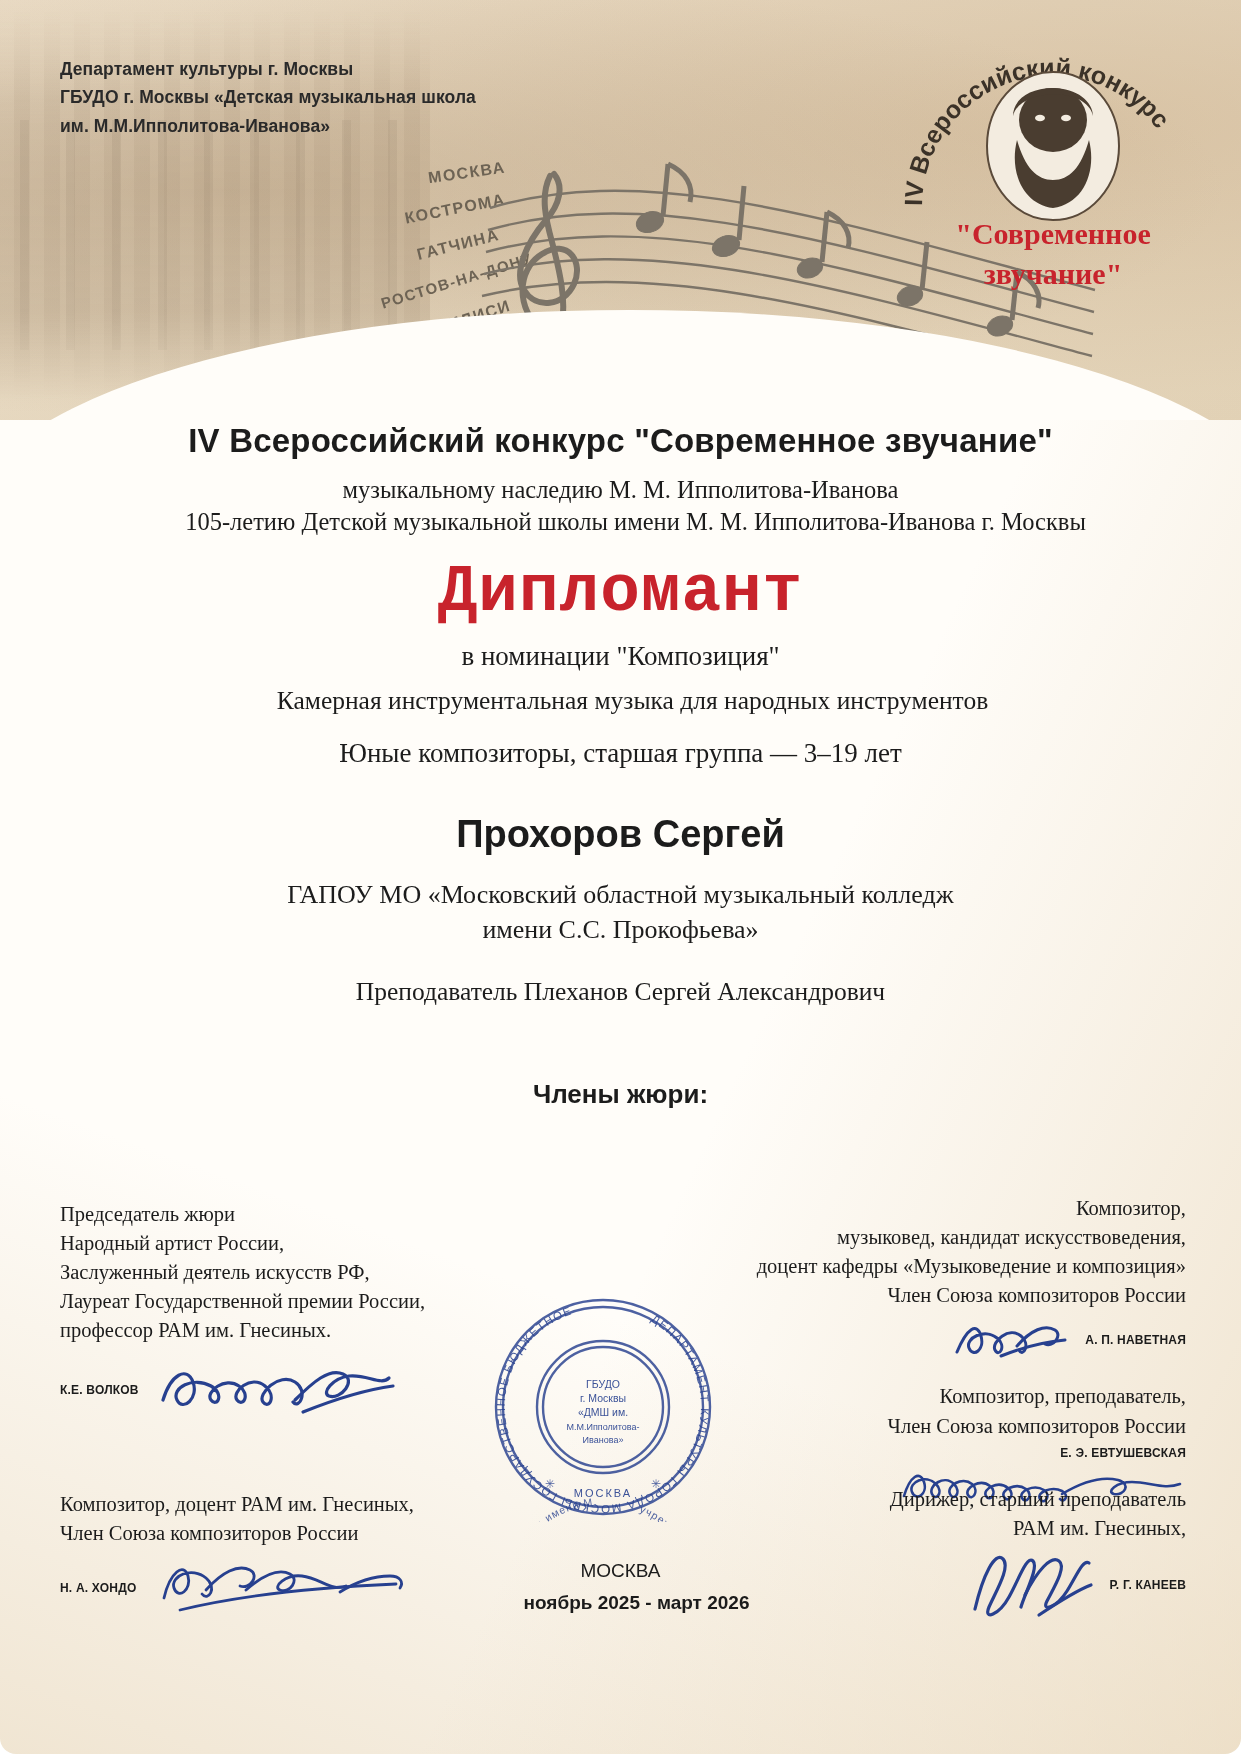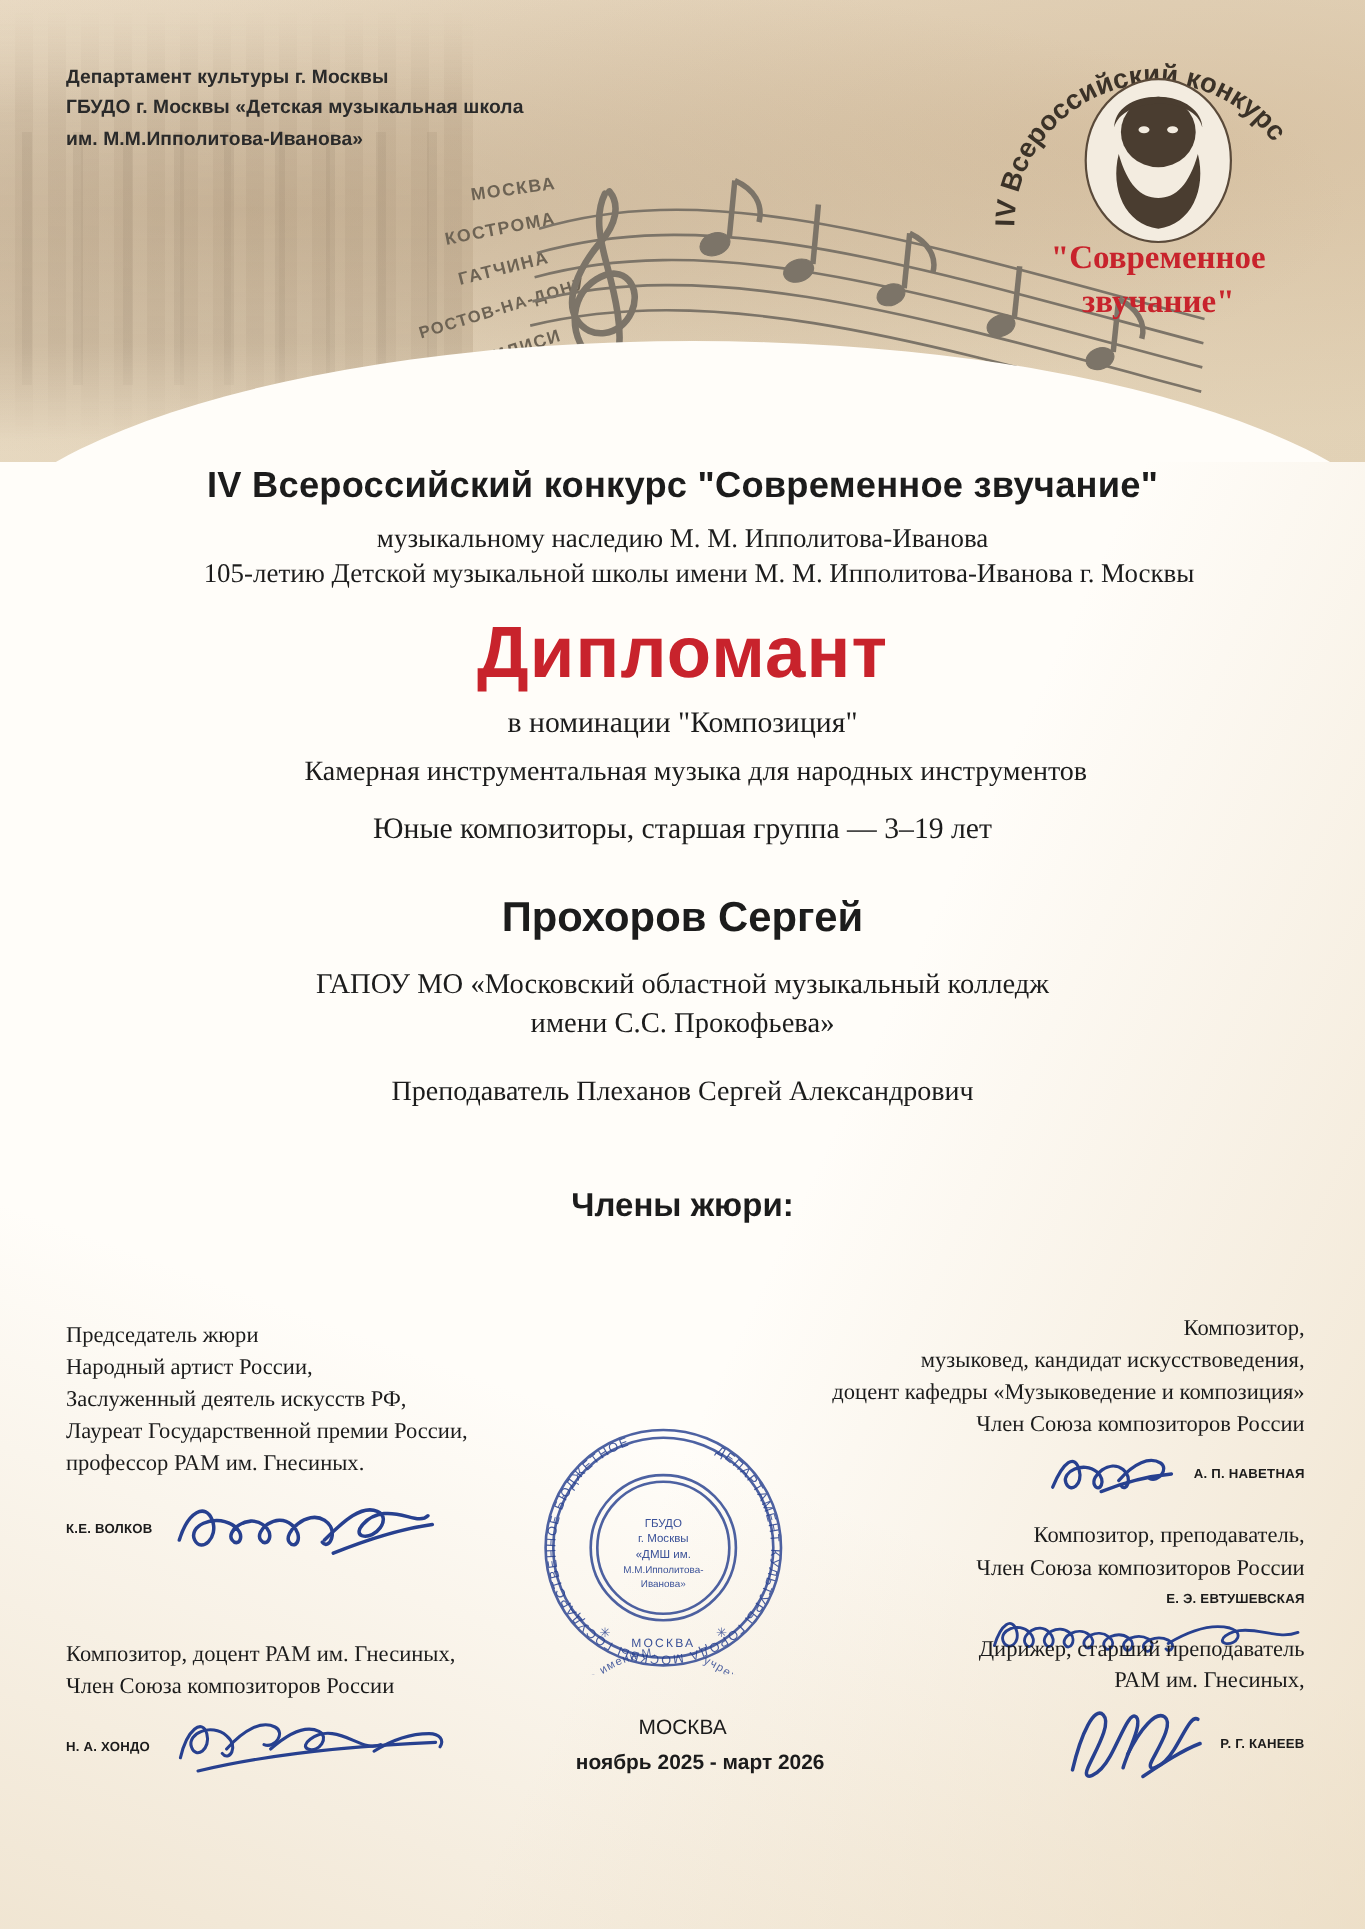--- a/index.html
+++ b/index.html
@@ -15,20 +15,21 @@
     overflow: hidden;
   }
 
   .page {
     position: absolute;
     inset: 0;
     background:
       linear-gradient(115deg, rgba(255,252,246,0) 60%, rgba(226,205,170,0.55) 100%),
       linear-gradient(200deg, rgba(255,255,255,0) 70%, rgba(222,200,163,0.45) 100%),
       #fffdf9;
+    border-radius: 16px;
   }
 
   
   .header {
     position: absolute;
     top: 0; left: 0;
     width: 1241px;
     height: 420px;
     overflow: hidden;
   }
@@ -139,21 +140,21 @@
   .sub1 {
     font-size: 24.5px;
     margin-top: 16px;
   }
   .sub2 {
     font-size: 24.5px;
     margin-top: 4px;
     padding-left: 30px;
   }
   .diploma-word {
-    font-family: Liberation Sans, sans-serif;
+    font-family: Liberation Mono, monospace;
     font-weight: bold;
     color: #c8232c;
     font-size: 66px;
     letter-spacing: 1px;
     margin-top: 22px;
     line-height: 1.05;
   }
   .nomination {
     font-size: 27px;
     margin-top: 14px;
@@ -178,21 +179,21 @@
     margin-top: 22px;
     line-height: 1.32;
   }
   .teacher {
     font-size: 25.5px;
     margin-top: 30px;
   }
   .jury-title {
     font-family: "Liberation Sans", sans-serif;
     font-weight: bold;
-    font-size: 30px;
+    font-size: 26px;
     margin-top: 72px;
   }
 
   
   .jury {
     position: absolute;
     top: 1200px; left: 0;
     width: 1241px;
     height: 540px;
     font-family: "Liberation Serif", serif;

